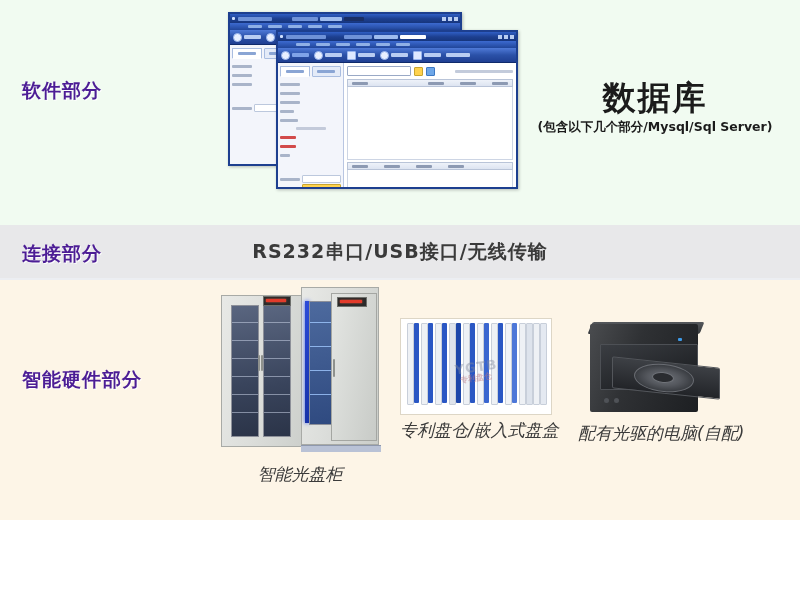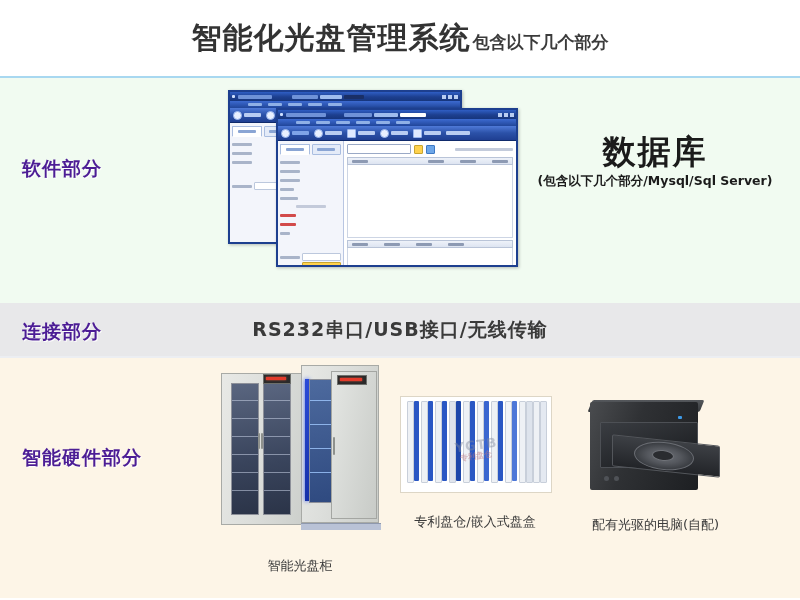--- a/index.html
+++ b/index.html
@@ -115,21 +115,21 @@
   .grid-head{
     height:8px;background:linear-gradient(180deg,#eef2f9,#dde4f1);
     border:1px solid #b9c4d8;display:flex;align-items:center;gap:16px;padding:0 4px;box-sizing:border-box;
   }
   .gh-cell{height:3px;width:16px;background:#8d9ab3;border-radius:1px;}
   .grid-body{background:#ffffff;border:1px solid #cdd5e4;border-top:0;}
   .grid-body.tall{height:72px;}
   .grid-body.short{height:32px;}
 
   
-  .db-block{position:absolute;left:520px;top:56px;width:270px;text-align:center;}
+  .db-block{position:absolute;left:520px;top:80px;width:270px;text-align:center;}
   .db-title{
     font-size:33px;font-weight:bold;color:#1b1b1b;letter-spacing:2px;line-height:1.1;
   }
   .db-sub{
     font-size:12.5px;font-weight:bold;color:#1b1b1b;margin-top:3px;letter-spacing:0;
   }
 
   .sw-caption{
     position:absolute;left:228px;top:190px;width:290px;text-align:center;
     font-size:13px;color:#3d3d3d;
@@ -139,21 +139,21 @@
   .connect-text{
     position:absolute;left:0;top:0;width:800px;height:53px;
     display:flex;align-items:center;justify-content:center;
     font-size:19px;font-weight:bold;color:#3a3a3a;letter-spacing:1px;
   }
 
   
   .hw-row{position:absolute;left:0;top:0;width:800px;height:240px;}
   .hw-item{position:absolute;text-align:center;}
   .hw-cap{
-    font-size:13px;color:#3b3b3b;margin-top:20px;white-space:nowrap;
+    font-size:17px;color:#3b3b3b;margin-top:4px;white-space:nowrap;font-style:italic;
   }
 
   .hw1{left:205px;top:1px;width:190px;}
   .hw2{left:400px;top:38px;width:150px;}
   .hw3{left:578px;top:38px;width:155px;}
 
   .photo{position:relative;overflow:hidden;}
 
   
   .cab-photo{width:190px;height:178px;background:#fdf5e7;}
@@ -212,26 +212,20 @@
   }
   .pc-led{position:absolute;left:100px;top:20px;width:4px;height:3px;background:#3d9ae8;border-radius:1px;}
   .pc-btn{position:absolute;left:26px;top:80px;width:5px;height:5px;background:#4f5257;border-radius:50%;}
   .pc-btn2{position:absolute;left:36px;top:80px;width:5px;height:5px;background:#4f5257;border-radius:50%;}
 </style>
 </head>
 <body>
 
 <div class="page">
 
-  <div class="header">
-    <div class="title-wrap">
-      <span class="title-main">智能化光盘管理系统</span>
-      <span class="title-sub">包含以下几个部分</span>
-    </div>
-  </div>
 
   <div class="band band-software">
     <div class="band-label">软件部分</div>
 
     <div class="sw-stack">
 
       <div class="win win-back">
         <div class="win-titlebar">
           <span class="tb-dot"></span>
           <span class="tb-text">

